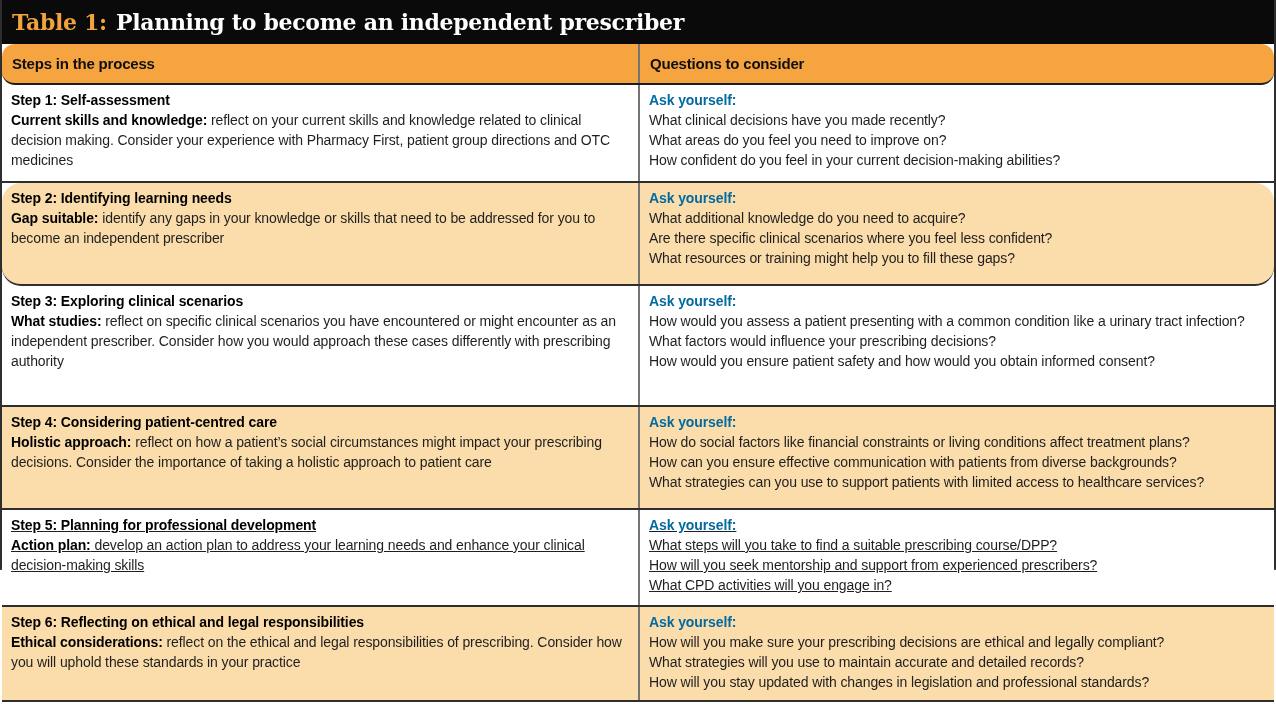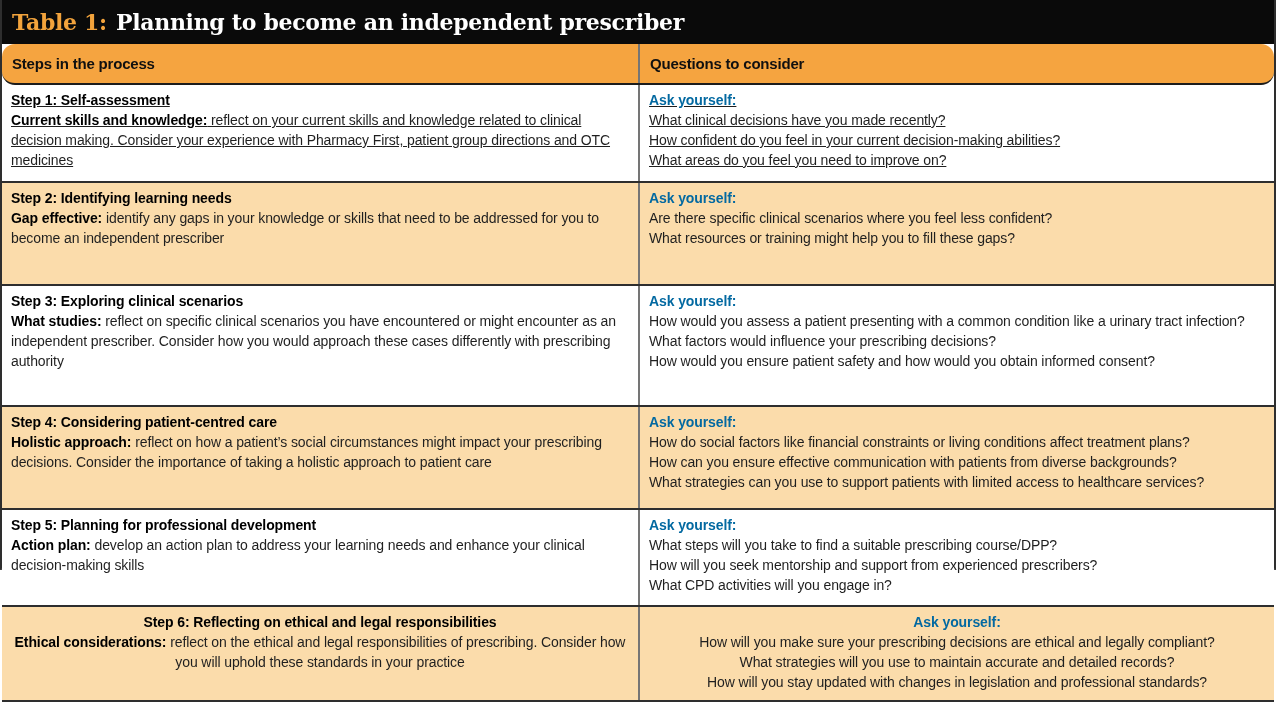--- a/index.html
+++ b/index.html
@@ -41,26 +41,26 @@
     display:flex; align-items:center;
     padding:0 10px;
     font-weight:bold; font-size:15px; color:#101010;
     letter-spacing:-0.2px;
   }
 
   
   .row{ display:flex; border-bottom:2px solid #2e2e2e; overflow:hidden; }
   .row-white{ background:#ffffff; }
   .row-peach{ background:#fbdcab; }
-  .r1{ flex:0 0 98px;text-decoration:underline; }
-  .r2{ flex:0 0 103px; }
+  .r1{ flex:0 0 98px; }
+  .r2{ flex:0 0 103px;border-radius:19px; }
   .r3{ flex:0 0 121px; }
   .r4{ flex:0 0 103px; }
-  .r5{ flex:0 0 97px; }
-  .r6{ flex:0 0 95px;text-align:center; }
+  .r5{ flex:0 0 97px;text-decoration:underline; }
+  .r6{ flex:0 0 95px; }
 
   .cell{
     padding:5px 9px 4px 9px;
     font-size:14px; line-height:20px;
     letter-spacing:-0.1px;
     overflow:hidden;
   }
   .cell-left{
     width:638px; flex:0 0 638px;
     border-right:2px solid #757575;
@@ -91,32 +91,33 @@
   </div>
 
   <div class="row row-white r1">
     <div class="cell cell-left">
       <div class="step-title">Step 1: Self-assessment</div>
       <div class="step-desc"><span class="lead">Current skills and knowledge:</span><span> reflect on your current skills and knowledge related to clinical decision making. Consider your experience with Pharmacy First, patient group directions and OTC medicines</span></div>
     </div>
     <div class="cell cell-right">
       <div class="ask-label">Ask yourself:</div>
       <div class="question">What clinical decisions have you made recently?</div>
+      <div class="question">What areas do you feel you need to improve on?</div>
       <div class="question">How confident do you feel in your current decision-making abilities?</div>
-      <div class="question">What areas do you feel you need to improve on?</div>
     </div>
   </div>
 
   <div class="row row-peach r2">
     <div class="cell cell-left">
       <div class="step-title">Step 2: Identifying learning needs</div>
-      <div class="step-desc"><span class="lead">Gap effective:</span><span> identify any gaps in your knowledge or skills that need to be addressed for you to become an independent prescriber</span></div>
+      <div class="step-desc"><span class="lead">Gap suitable:</span><span> identify any gaps in your knowledge or skills that need to be addressed for you to become an independent prescriber</span></div>
     </div>
     <div class="cell cell-right">
       <div class="ask-label">Ask yourself:</div>
+      <div class="question">What additional knowledge do you need to acquire?</div>
       <div class="question">Are there specific clinical scenarios where you feel less confident?</div>
       <div class="question">What resources or training might help you to fill these gaps?</div>
     </div>
   </div>
 
   <div class="row row-white r3">
     <div class="cell cell-left">
       <div class="step-title">Step 3: Exploring clinical scenarios</div>
       <div class="step-desc"><span class="lead">What studies:</span><span> reflect on specific clinical scenarios you have encountered or might encounter as an independent prescriber. Consider how you would approach these cases differently with prescribing authority</span></div>
     </div>

